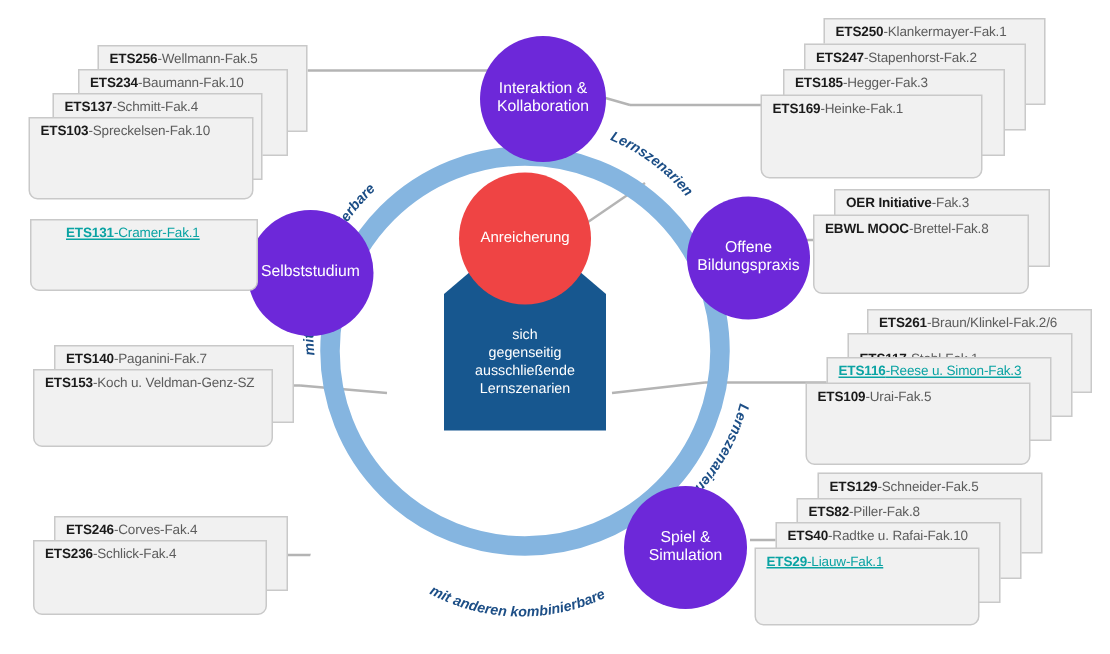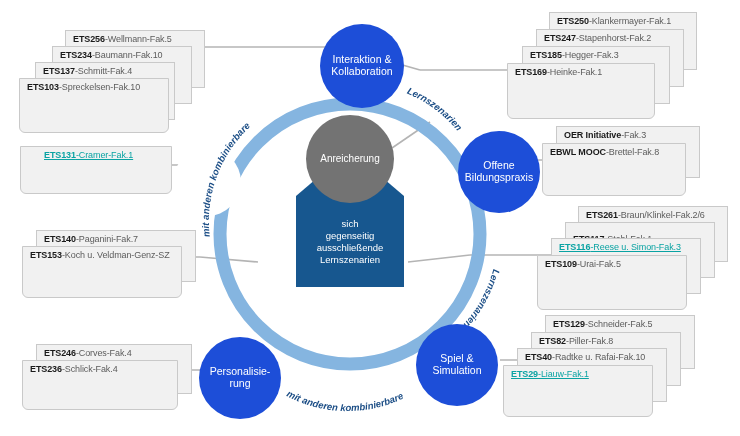--- a/index.html
+++ b/index.html
@@ -15,22 +15,22 @@
   .note-label{position:absolute;white-space:nowrap;
         font-size:9px;color:#5c5c5c;letter-spacing:-0.1px;}
   .note-label b{color:#1a1a1a;font-weight:bold;}
   .note-label.link{color:#0aa3a3;text-decoration:underline;}
   .note-label.link b{color:#0aa3a3;}
 
   
   .node{position:absolute;border-radius:50%;display:flex;
         align-items:center;justify-content:center;text-align:center;
         color:#ffffff;line-height:1.12;box-sizing:border-box;}
-  .node.outer{background:#1d4ed8;font-size:10.5px;}
-  .node.inner{background:#737373;font-size:10px;}
+  .node.outer{background:#6d28d9;font-size:10.5px;}
+  .node.inner{background:#ef4444;font-size:10px;}
   .node span{display:block;padding:0 3px;}
   .center-label{position:absolute;text-align:center;color:#ffffff;
         font-size:9.5px;line-height:1.25;}
 </style>
 </head>
 <body>
 
 <div id="stage">
 
   <svg id="svgroot" viewBox="0 0 740 436">
@@ -115,27 +115,24 @@
     </span>
   </div>
 
   <div class="node outer" style="left:416px;top:324px;width:82px;height:82px;">
     <span>
       <i style="font-style:normal;display:block">Spiel &amp;</i>
       <i style="font-style:normal;display:block">Simulation</i>
     </span>
   </div>
 
-  <div class="node outer" style="left:199px;top:337px;width:82px;height:82px;">
-    <span>
-      <i style="font-style:normal;display:block">Personalisie-</i>
-      <i style="font-style:normal;display:block">rung</i>
-    </span>
-  </div>
-
+
+  <div class="node outer" style="left:165px;top:140px;width:84px;height:84px;">
+    <span><i style="font-style:normal">Selbststudium</i></span>
+  </div>
 
   <div class="stack">
     <div class="note" style="left:65px;top:30px;width:140px;height:58px;"></div>
     <div class="note-label" style="left:73px;top:34px;">
       <b>ETS256</b><i style="font-style:normal">-Wellmann-Fak.5</i>
     </div>
 
     <div class="note" style="left:52px;top:46px;width:140px;height:58px;"></div>
     <div class="note-label" style="left:60px;top:50px;">
       <b>ETS234</b><i style="font-style:normal">-Baumann-Fak.10</i>

